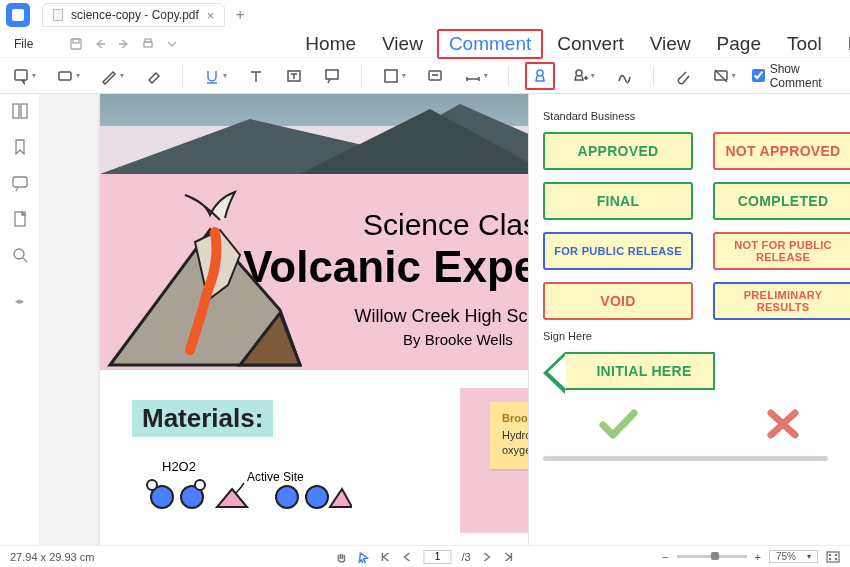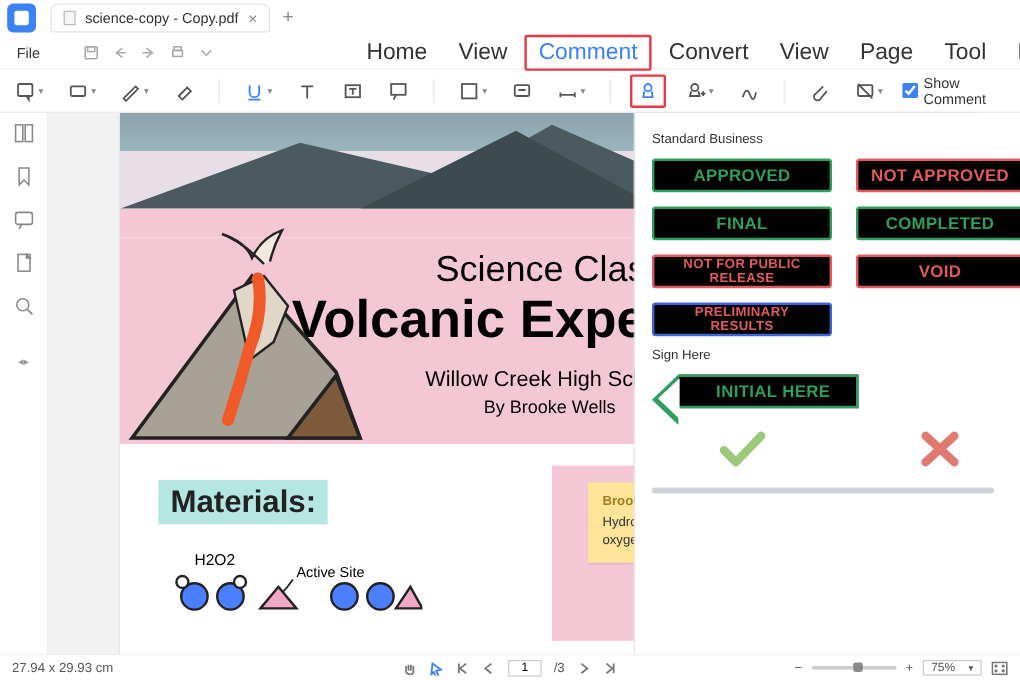--- a/index.html
+++ b/index.html
@@ -62,21 +62,21 @@
 .materials-hdr { display: inline-block; background: #b4e7e2; padding: 3px 10px; font-size: 26px; font-weight: 700; font-family: Arial, sans-serif; color: #222; }
 .chem-doodle { margin-top: 20px; }
 .note-card { flex: 1; background: #f4c7d4; padding: 20px; position: relative; }
 .sticky { position: absolute; left: 30px; top: 14px; width: 330px; background: #ffe59a; padding: 10px 12px; font-family: Arial, sans-serif; font-size: 11px; box-shadow: 1px 1px 2px rgba(0,0,0,.15); }
 .sticky-name { font-weight: 700; color: #a77b1f; margin-bottom: 4px; }
 .sticky-body { color: #333; line-height: 1.4; }
 
 .stamp-panel { position: absolute; right: 0; top: 0; width: 322px; height: 100%; background: #fff; border-left: 1px solid #e5e5e5; padding: 10px 16px 10px 14px; overflow-y: auto; font-family: Arial, sans-serif; }
 .panel-section { font-size: 11px; color: #333; margin: 6px 0 10px; }
 .stamp-grid { display: grid; grid-template-columns: 150px 140px; gap: 12px 20px; margin-bottom: 10px; }
-.stamp { height: 28px; display: flex; align-items: center; justify-content: center; font-size: 14px; font-weight: 700; border: 2.5px solid; border-radius: 3px; letter-spacing: .3px; background: #000000; }
+.stamp { height: 38px; display: flex; align-items: center; justify-content: center; font-size: 14px; font-weight: 700; border: 2.5px solid; border-radius: 3px; letter-spacing: .3px; background: #fef9c3; }
 .stamp.small { font-size: 11px; line-height: 1.1; text-align: center; padding: 2px 6px; }
 .stamp.green { color: #2e9e5b; border-color: #2e9e5b; }
 .stamp.red   { color: #e25a5a; border-color: #e25a5a; }
 .stamp.blue  { color: #3b66d6; border-color: #3b66d6; }
 .stamp.redb  { color: #e25a5a; border-color: #3b66d6; }
 .stamp.arrow { position: relative; border-radius: 0; border-left: none; padding-left: 10px; }
 .stamp.arrow::before { content: ""; position: absolute; left: -22px; top: -2.5px; width: 0; height: 0; border-top: 21px solid transparent; border-bottom: 21px solid transparent; }
 .stamp.arrow.b-blue { color: #3b66d6; border-color: #3b66d6; }
 .stamp.arrow.b-blue::before { border-right: 22px solid #3b66d6; }
 .stamp.arrow.b-blue::after { content: ""; position: absolute; left: -17px; top: 1px; width: 0; height: 0; border-top: 17px solid transparent; border-bottom: 17px solid transparent; border-right: 18px solid #fff; }
@@ -342,20 +342,21 @@
       </div>
     </div>
 
     <div class="stamp-panel">
       <div class="panel-section">Standard Business</div>
       <div class="stamp-grid">
         <div class="stamp green">APPROVED</div>
         <div class="stamp red">NOT APPROVED</div>
         <div class="stamp green">FINAL</div>
         <div class="stamp green">COMPLETED</div>
+        <div class="stamp blue small">FOR PUBLIC RELEASE</div>
         <div class="stamp red small">NOT FOR PUBLIC RELEASE</div>
         <div class="stamp red">VOID</div>
         <div class="stamp redb small">PRELIMINARY RESULTS</div>
       </div>
       <div class="panel-section">Sign Here</div>
       <div class="sign-row">
         <div class="stamp arrow b-green">INITIAL HERE</div>
       </div>
       <div class="big-icons">
         <div class="ic">

